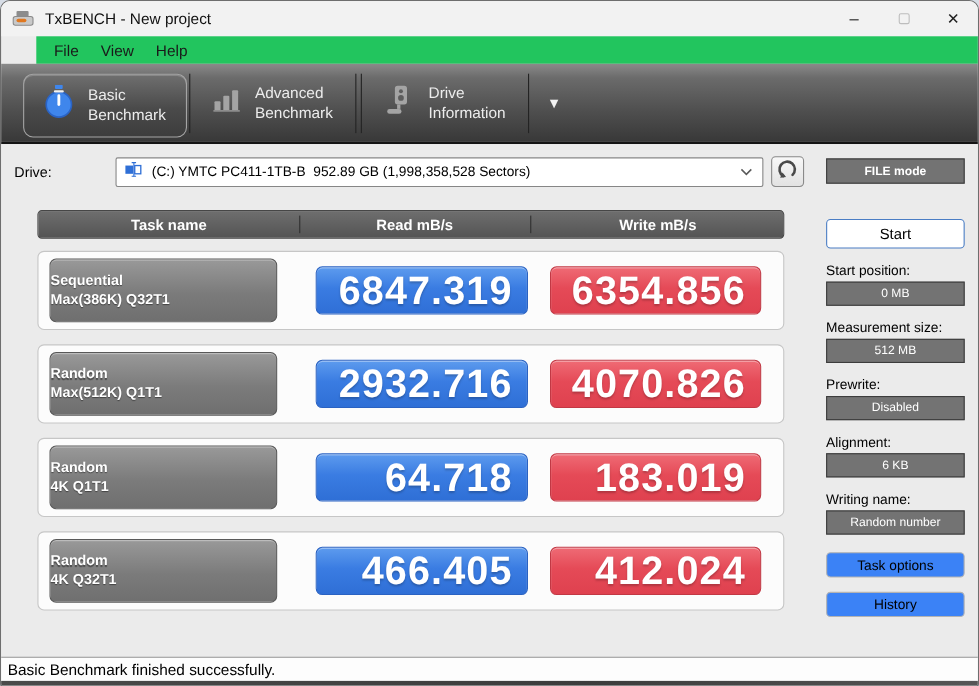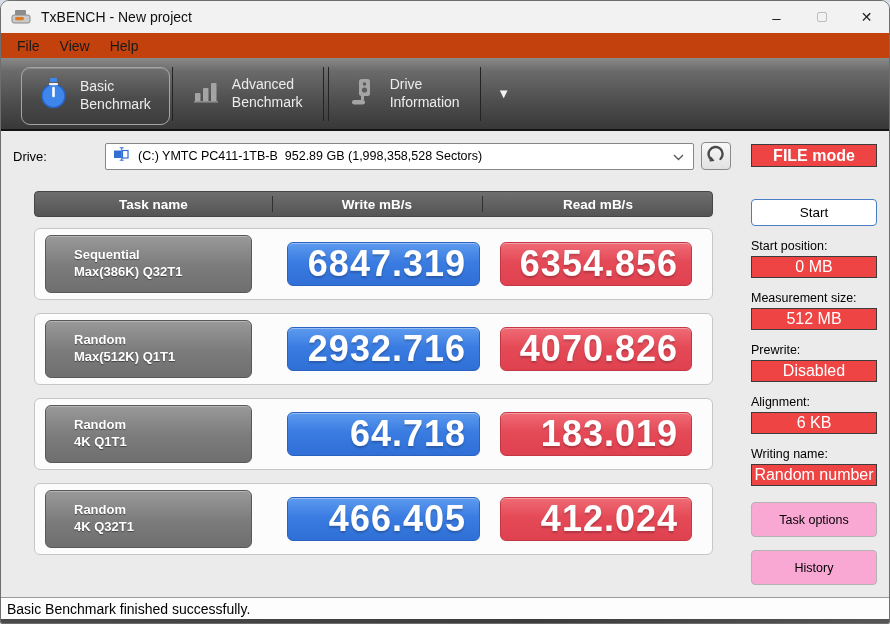--- a/index.html
+++ b/index.html
@@ -16,21 +16,21 @@
   .titlebar{ height:32px; background:#f2f2f2; display:flex; align-items:center; flex:0 0 auto; }
   .app-icon{ margin:0 8px 0 10px; width:22px; height:18px; display:flex; align-items:center; }
   .title-text{ font-size:14px; color:#101010; }
   .tb-spacer{ flex:1; }
   .win-btn{ width:45px; height:32px; display:flex; align-items:center; justify-content:center;
             font-size:15px; color:#222; cursor:default; }
   .win-btn.max-box span{ width:10px; height:10px; border:1.4px solid #bdbdbd; border-radius:2px; display:block; }
   .win-btn.close{ font-size:14px; }
 
   
-  .menubar{ height:25px; background:#c2410c; display:flex; align-items:center; padding-left:6px; flex:0 0 auto; }
+  .menubar{ height:25px; background:#22c55e; display:flex; align-items:center; padding-left:6px; flex:0 0 auto;margin-left:32px; }
   .menu-item{ font-size:14px; color:#1a1a1a; padding:2px 10px; }
 
   
   .toolbar{
     height:73px; flex:0 0 auto;
     background:linear-gradient(180deg,#8a8a8a 0%,#6b6b6b 18%,#4f4f4f 60%,#383838 100%);
     border-bottom:2px solid #141414;
     display:flex; align-items:center; padding-left:20px;
   }
   .tab{ height:56px; display:flex; align-items:center; gap:13px; padding:0 18px; color:#ececec; }
@@ -78,21 +78,21 @@
   .row-card{
     height:72px; margin-bottom:13px; background:#fcfcfc;
     border:1px solid #c6c6c6; border-radius:6px;
     display:flex; align-items:center;
   }
   .task-btn{
     width:207px; height:58px; margin-left:10px;
     background:linear-gradient(180deg,#999999,#7b7b7b 55%,#6f6f6f);
     border:1px solid #585858; border-radius:6px;
     box-shadow:inset 0 1px 0 rgba(255,255,255,.28);
-    display:flex; flex-direction:column; justify-content:center; padding-left:28px;
+    display:flex; flex-direction:column; justify-content:center; 
     color:#fff; font-size:13px; font-weight:bold; line-height:1.3;
     text-shadow:0 1px 1px rgba(0,0,0,.45);
   }
   .val-box{
     height:44px; border-radius:6px; display:flex; align-items:center; justify-content:flex-end;
     color:#fff; font-weight:bold; font-size:36px; letter-spacing:1px; padding-right:13px;
     text-shadow:0 2px 2px rgba(0,0,0,.22);
   }
   .val-read{
     width:193px; margin-left:35px;
@@ -101,33 +101,33 @@
   }
   .val-write{
     width:192px; margin-left:20px;
     background:linear-gradient(180deg,#ef6b75,#e54a57 45%,#df414f);
     border:1px solid #c23844; box-shadow:inset 0 1px 0 rgba(255,255,255,.35);padding-left:13px;
   }
 
   
   .sidebar{ flex:1; padding:13px 14px 0 10px; }
   .blackbox{
-    width:126px; height:23px; background:#ef4444; border:1px solid #3c3c3c;
-    color:#fff; font-size:16px; display:flex; align-items:center; justify-content:center;
+    width:126px; height:23px; background:#737373; border:1px solid #3c3c3c;
+    color:#fff; font-size:11px; display:flex; align-items:center; justify-content:center;
   }
   .blackbox.bold{ font-weight:bold; }
   .start-btn{
     width:126px; height:27px; margin-top:32px; background:#fff;
     border:1px solid #4a7dc4; border-radius:4px;
     font-size:13.5px; color:#000; display:flex; align-items:center; justify-content:center;
   }
   .field-label{ margin-top:13px; font-size:12.5px; color:#000; }
   .field-box{ margin-top:3px; height:22px; }
   .side-btn{
-    width:126px; height:35px; background:#f9a8d4; border:1px solid #b3b3b3; border-radius:4px;
+    width:126px; height:23px; background:#3b82f6; border:1px solid #b3b3b3; border-radius:4px;
     font-size:12.5px; color:#000; display:flex; align-items:center; justify-content:center;
   }
   .side-btn.first{ margin-top:16px; }
   .side-btn + .side-btn{ margin-top:13px; }
 
   
   .statusbar{ height:22px; flex:0 0 auto; background:#fdfdfd; border-top:1px solid #9a9a9a;
               display:flex; align-items:center; padding-left:6px; }
   .status-text{ font-size:14px; color:#000; }
   .bottom-edge{ height:4px; flex:0 0 auto; background:linear-gradient(90deg,#4a4a4a,#3c3c3c 60%,#565656); }
@@ -251,22 +251,22 @@
               <path d="M5 15 A 7 7 0 1 1 13.5 14" fill="none" stroke="#4a4a4a" stroke-width="2.4" stroke-linecap="round"></path>
               <polygon points="2.2,16.5 7.6,16 4.4,11.8" fill="#4a4a4a"></polygon>
             </svg>
           </span>
         </div>
       </div>
 
       <div class="bench">
         <div class="thead">
           <span class="th">Task name</span>
+          <span class="th">Read mB/s</span>
           <span class="th">Write mB/s</span>
-          <span class="th">Read mB/s</span>
         </div>
 
         <div class="row-card">
           <div class="task-btn">
             <span>Sequential</span>
             <span>Max(386K) Q32T1</span>
           </div>
           <div class="val-box val-read">6847.319</div>
           <div class="val-box val-write">6354.856</div>
         </div>

